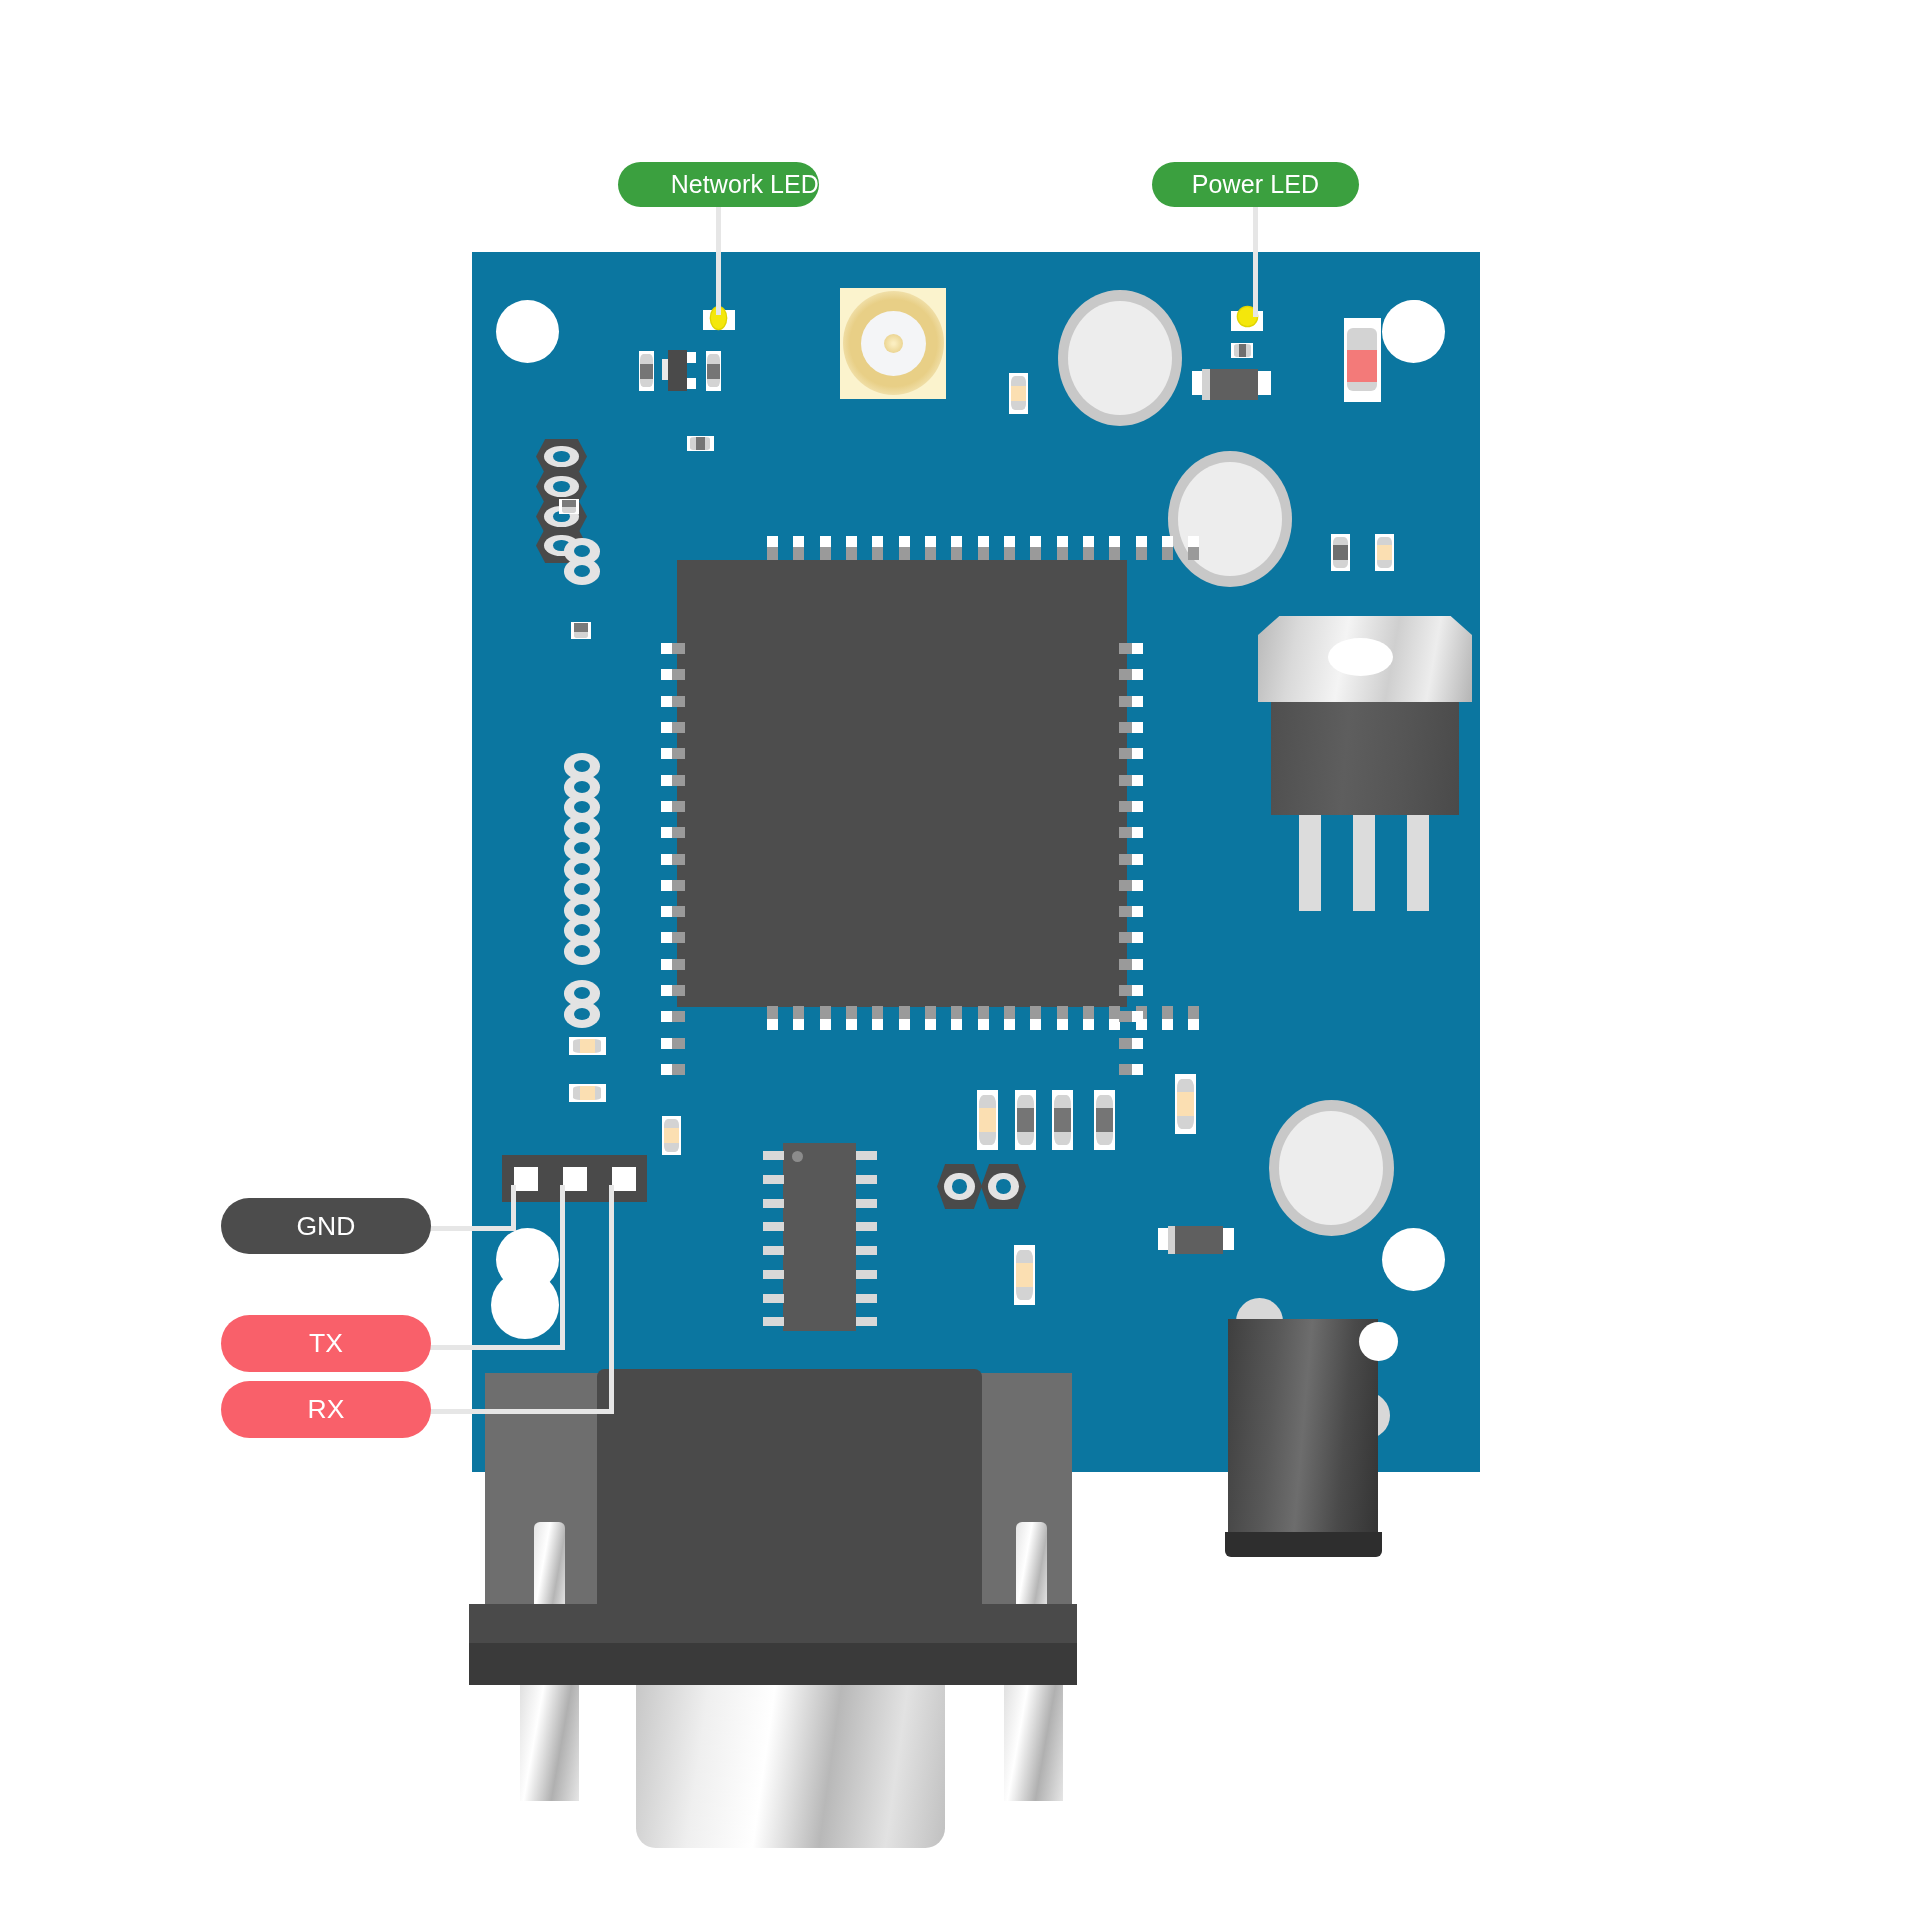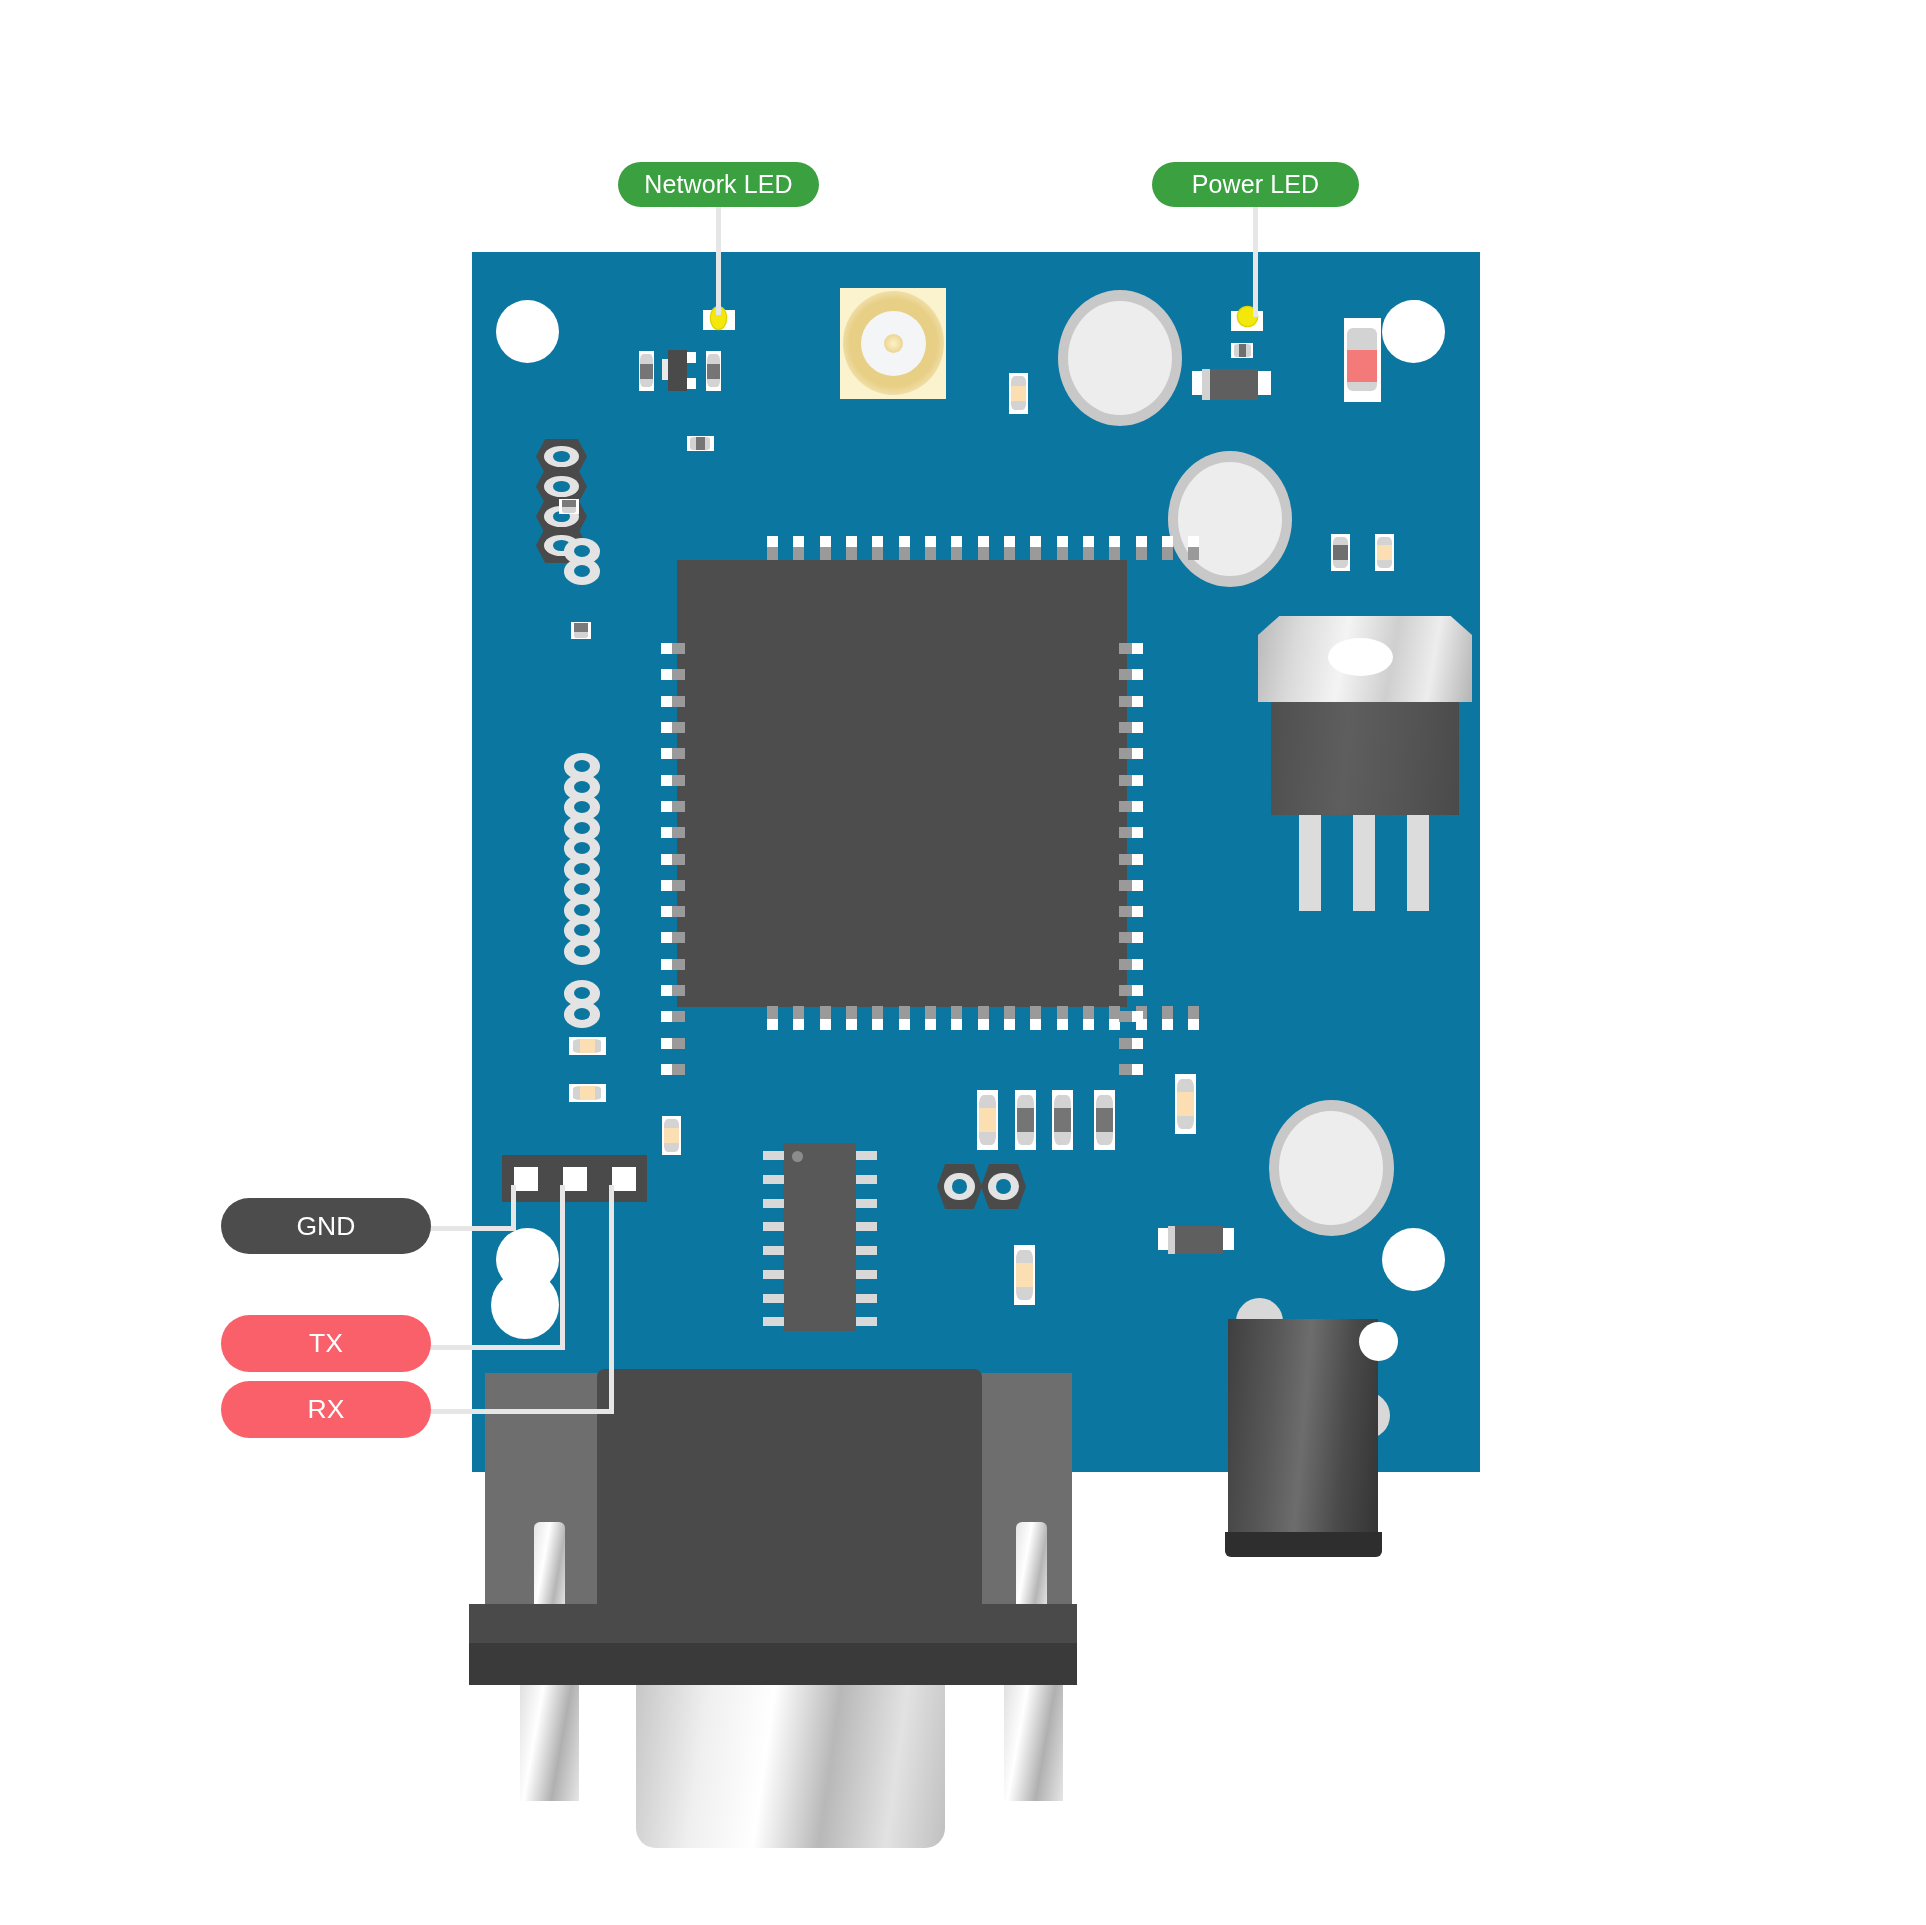--- a/index.html
+++ b/index.html
@@ -524,21 +524,21 @@
 
   <div class="lead-line" style="left:430px;top:1226px;width:86px;height:5.1px;"></div>
   <div class="lead-line" style="left:511px;top:1185px;width:5.1px;height:45px;"></div>
 
   <div class="lead-line" style="left:430px;top:1345px;width:134px;height:5.1px;"></div>
   <div class="lead-line" style="left:560px;top:1185px;width:5.1px;height:165px;"></div>
 
   <div class="lead-line" style="left:430px;top:1409px;width:183px;height:5.1px;"></div>
   <div class="lead-line" style="left:609px;top:1185px;width:5.1px;height:229px;"></div>
 
-  <div class="pill green" style="left:618px;top:162px;width:201px;height:45px;font-size:25px;">
+  <div class="pill green" style="left:618px;top:162px;width:201px;height:45px;font-size:25px;justify-content:flex-end;">
     <span>Network LED</span>
   </div>
 
   <div class="pill green" style="left:1152px;top:162px;width:207px;height:45px;font-size:25px;">
     <span>Power LED</span>
   </div>
 
   <div class="pill dark" style="left:221px;top:1198px;width:210px;height:56px;font-size:26.5px;">
     <span>GND</span>
   </div>

